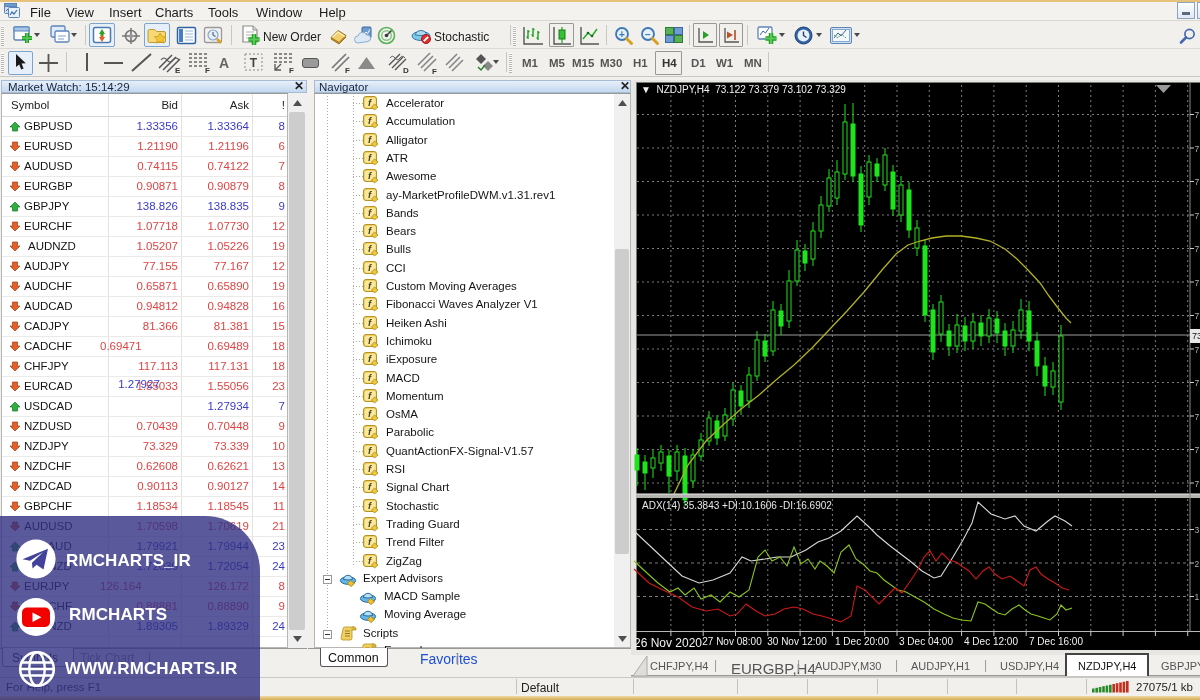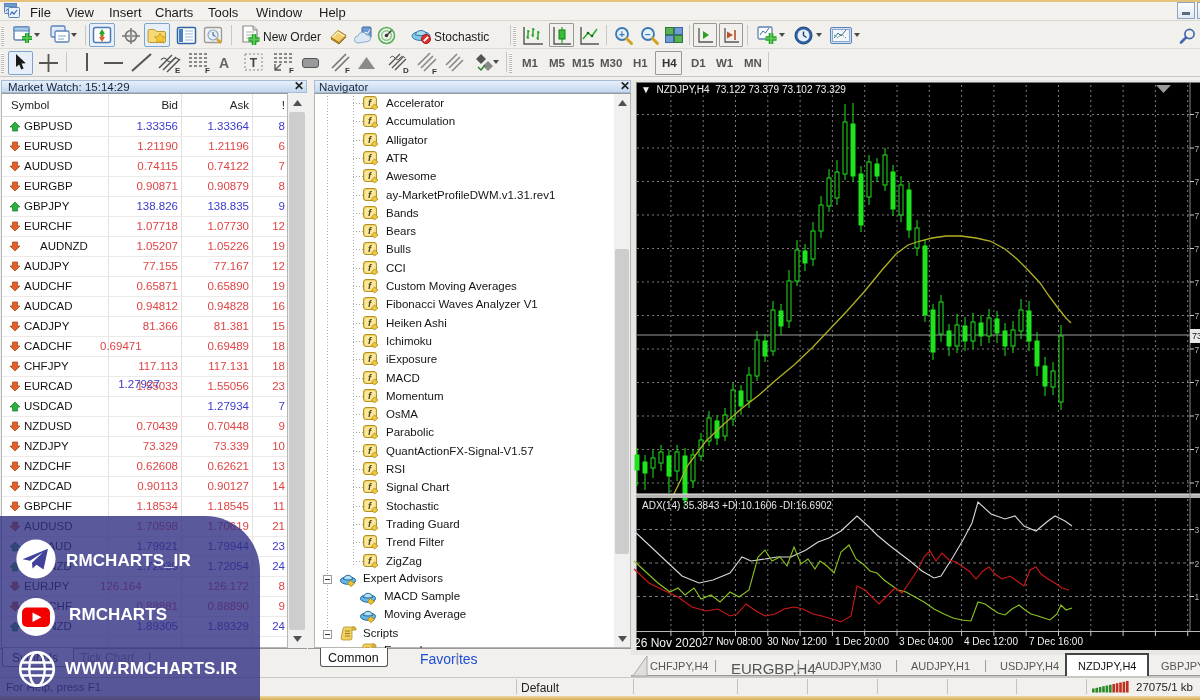--- a/index.html
+++ b/index.html
@@ -326,21 +326,21 @@
     <path d="M5 9 L0 4 H2.5 V0 H7.5 V4 H10 Z" fill="#e0622a" stroke="#a83c14" stroke-width="0.7"></path>
   </svg>
 <div class="ab tt" style="left:24px;top:220px">EURCHF</div>
 <div class="ab tt cellr" style="left:100px;top:220px;width:78px;text-align:right">1.07718</div>
 <div class="ab tt cellr" style="left:175px;top:220px;width:74px;text-align:right">1.07730</div>
 <div class="ab tt cellr" style="left:252px;top:220px;width:33px;text-align:right">12</div>
 <div class="ab" style="left:2px;top:256px;width:285px;height:1px;background:#ebeae8"></div>
 <svg class="ab" style="left:10px;top:242px" width="10" height="9">
     <path d="M5 9 L0 4 H2.5 V0 H7.5 V4 H10 Z" fill="#e0622a" stroke="#a83c14" stroke-width="0.7"></path>
   </svg>
-<div class="ab tt" style="left:40px;top:240px">AUDNZD</div>
+<div class="ab tt" style="left:28px;top:240px">AUDNZD</div>
 <div class="ab tt cellr" style="left:100px;top:240px;width:78px;text-align:right">1.05207</div>
 <div class="ab tt cellr" style="left:175px;top:240px;width:74px;text-align:right">1.05226</div>
 <div class="ab tt cellr" style="left:252px;top:240px;width:33px;text-align:right">19</div>
 <div class="ab" style="left:2px;top:276px;width:285px;height:1px;background:#ebeae8"></div>
 <svg class="ab" style="left:10px;top:262px" width="10" height="9">
     <path d="M5 9 L0 4 H2.5 V0 H7.5 V4 H10 Z" fill="#e0622a" stroke="#a83c14" stroke-width="0.7"></path>
   </svg>
 <div class="ab tt" style="left:24px;top:260px">AUDJPY</div>
 <div class="ab tt cellr" style="left:100px;top:260px;width:78px;text-align:right">77.155</div>
 <div class="ab tt cellr" style="left:175px;top:260px;width:74px;text-align:right">77.167</div>

